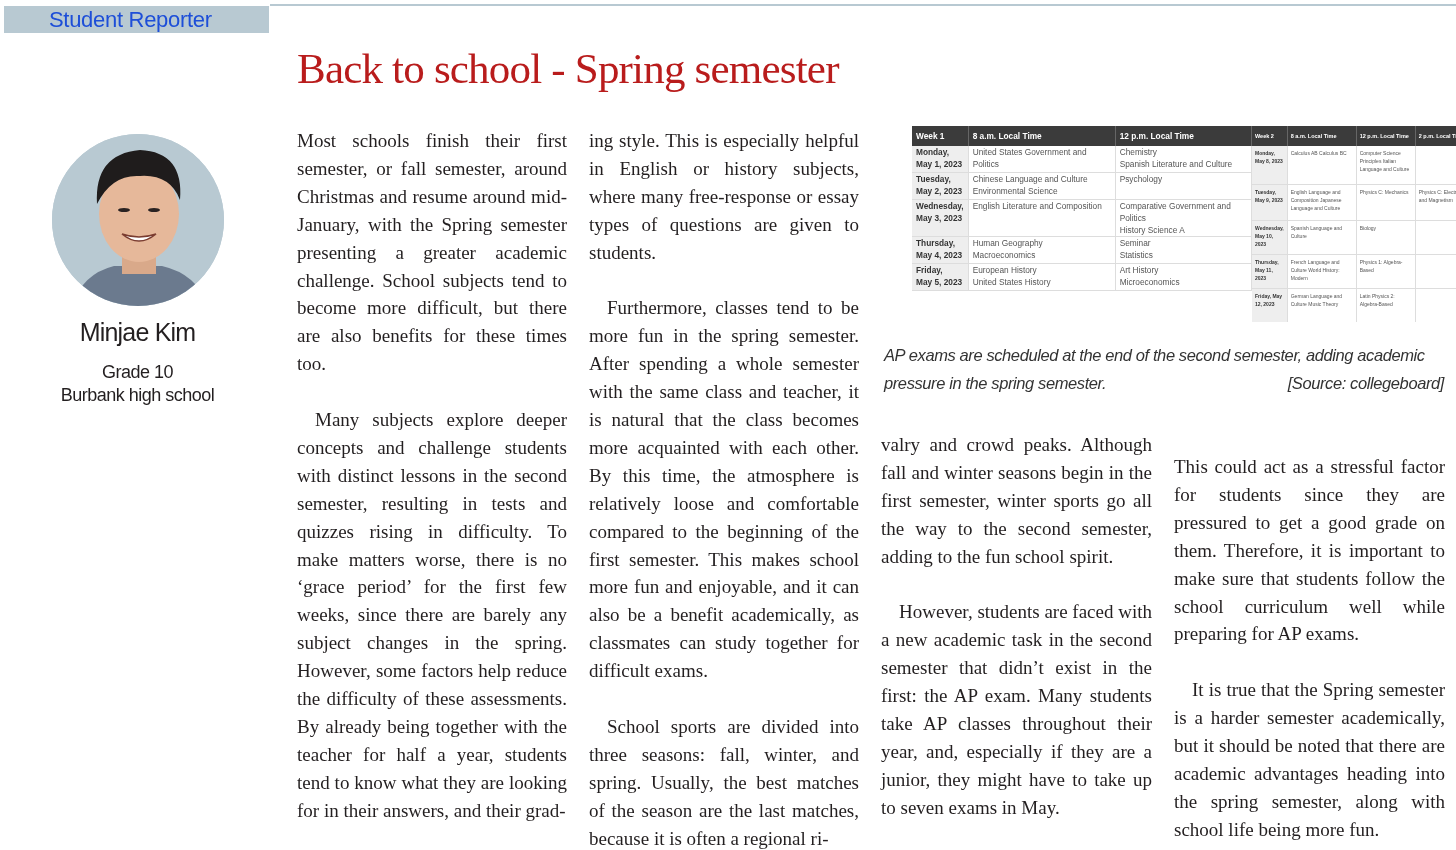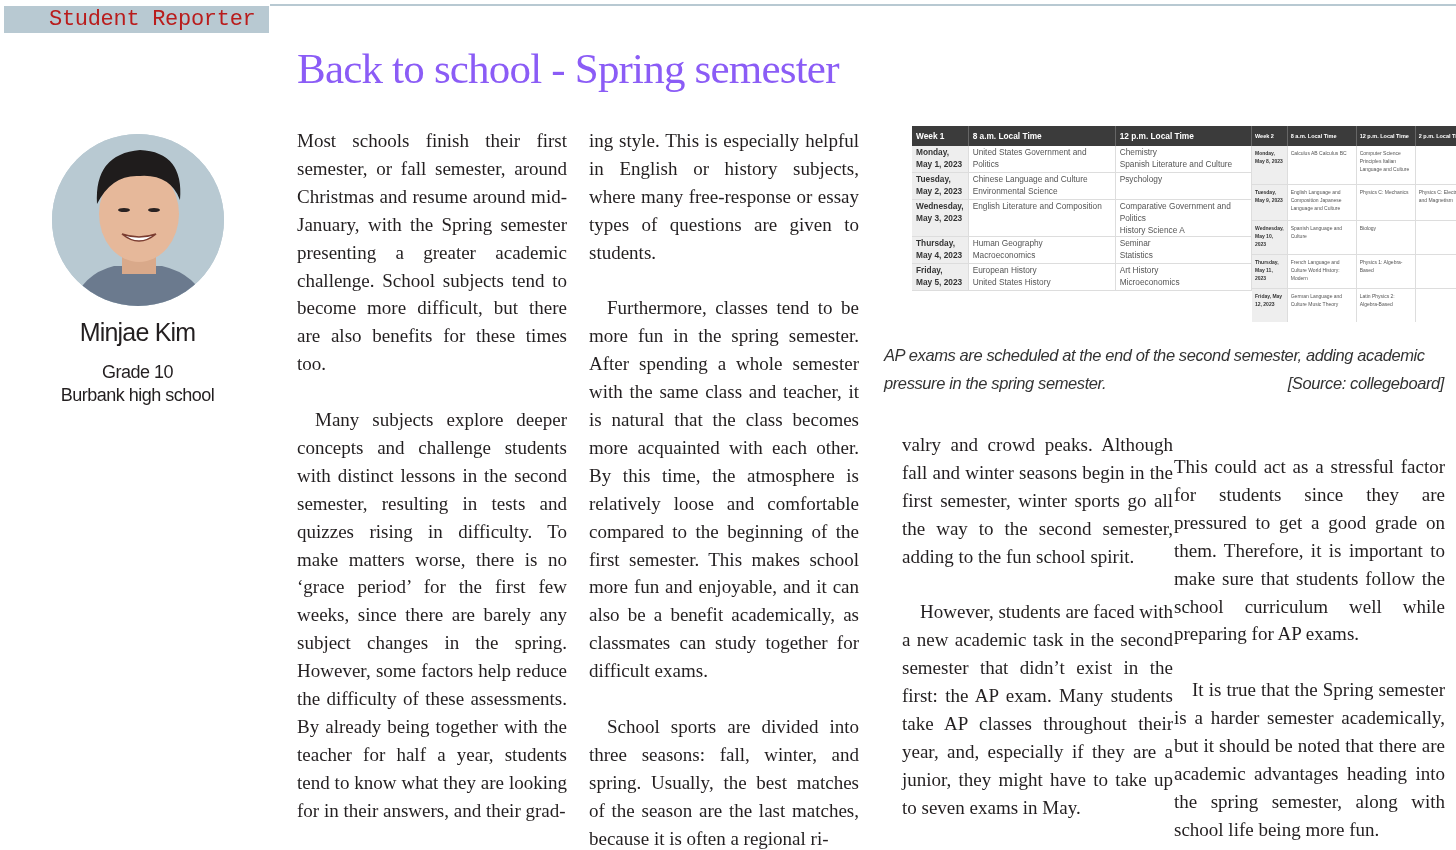--- a/index.html
+++ b/index.html
@@ -1,31 +1,31 @@
 <!DOCTYPE html>
 <html><head>
 <meta charset="utf-8">
 <style>
   html, body { margin:0; padding:0; background:#fff; }
   body { width:1456px; height:850px; position:relative; overflow:hidden; font-family:"Liberation Serif", serif; color:#231f20; }
   .top-rule { position:absolute; left:270px; top:4px; width:1186px; height:2px; background:#b8c9d2; }
   .section-tag { position:absolute; left:4px; top:6px; width:265px; height:27px; background:#b8c9d2; }
-  .section-tag span { position:absolute; left:45px; top:1px; font-family:Liberation Mono, monospace; font-size:22px; color:#b91c1c; letter-spacing:-0.3px; }
-  .headline { position:absolute; left:297px; top:44px; font-size:43px; letter-spacing:-0.8px; color:#8b5cf6; margin:0; font-weight:normal; }
+  .section-tag span { position:absolute; left:45px; top:1px; font-family:Liberation Sans, sans-serif; font-size:22px; color:#1d4ed8; letter-spacing:-0.3px; }
+  .headline { position:absolute; left:297px; top:44px; font-size:43px; letter-spacing:-0.8px; color:#b91c1c; margin:0; font-weight:normal; }
   .profile { position:absolute; left:0; top:130px; width:275px; text-align:center; font-family:"Liberation Sans", sans-serif; }
   .avatar { position:absolute; left:52px; top:4px; width:172px; height:172px; border-radius:50%; background:#b8c9d2; overflow:hidden; }
   .name { position:absolute; left:0; top:188px; width:275px; font-size:25px; letter-spacing:-0.8px; color:#231f20; }
   .grade { position:absolute; left:0; top:232px; width:275px; font-size:18px; letter-spacing:-0.5px; }
   .school { position:absolute; left:0; top:255px; width:275px; font-size:18px; letter-spacing:-0.5px; }
   .col { position:absolute; font-size:19px; line-height:27.9px; color:#231f20; text-align:justify; }
   .col p { margin:0; }
   .col p.gap { margin-top:27.9px; text-indent:18px; }
   .col1 { left:297px; top:127px; width:270px; }
   .col2 { left:589px; top:127px; width:270px; }
-  .col3 { left:881px; top:431px; width:271px;margin-left:21px; }
+  .col3 { left:881px; top:431px; width:271px; }
   .col4 { left:1174px; top:453px; width:271px; }
   .figure { position:absolute; left:912px; top:126px; width:562px; height:196px; overflow:hidden; font-family:"Liberation Sans", sans-serif; }
   .tbl { position:absolute; top:0; border-collapse:collapse; font-size:8.3px; color:#555; }
   .tbl th { background:#3b3b3b; color:#fff; text-align:left; font-weight:bold; padding:3px 4px; height:14px; border-right:1px solid #666; white-space:nowrap; }
   .tbl td { vertical-align:top; padding:0 4px; border-bottom:1.5px solid #ddd; border-right:1px solid #ddd; line-height:12px; }
   .tbl td.day { background:#eeeeee; color:#333; font-weight:bold; }
   .t1 { left:0; width:340px; }
   .t1 td { height:26px; }
   .t2 { left:340px; width:222px; font-size:5px; }
   .t2 th { font-size:5.5px; padding:2px 3px; height:16px; }

